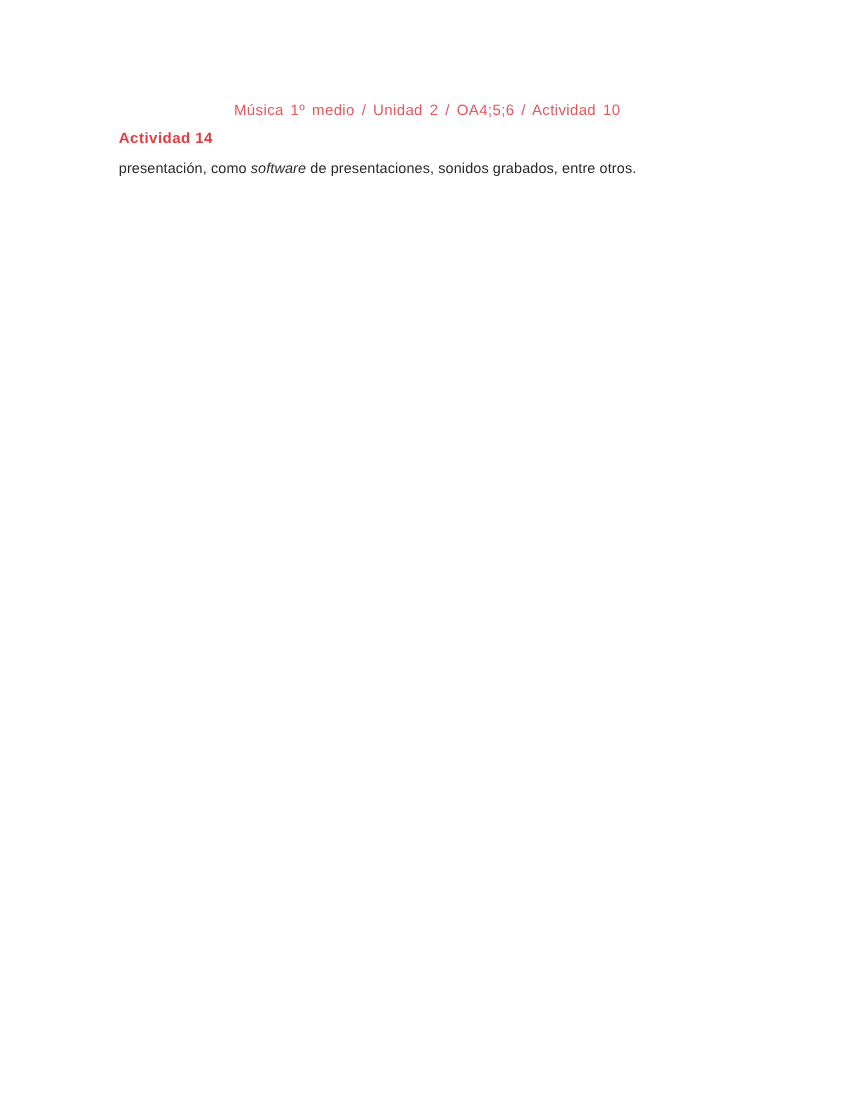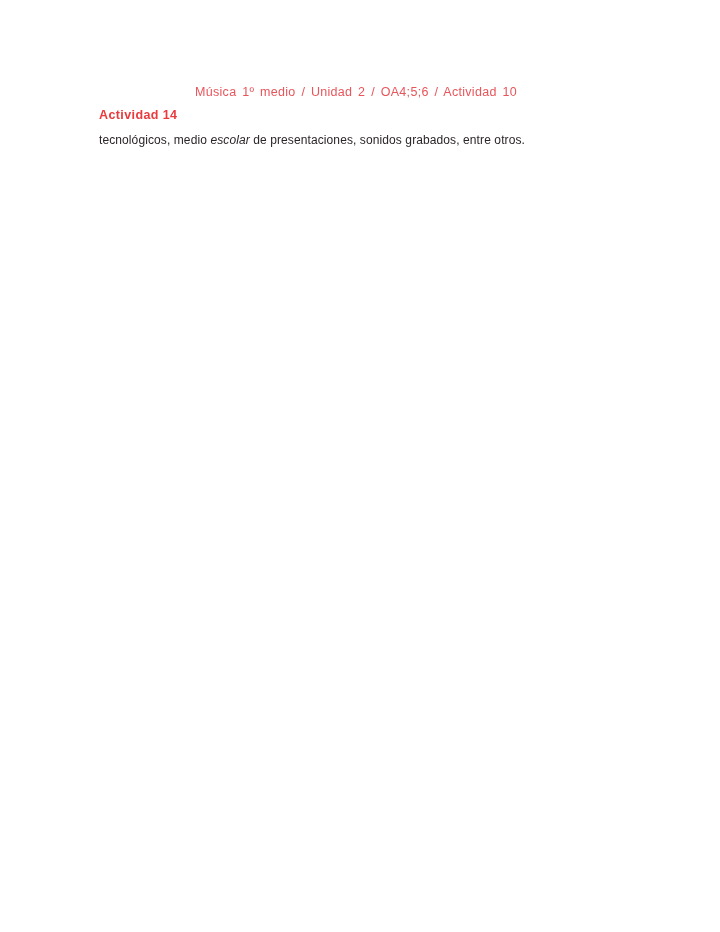--- a/index.html
+++ b/index.html
@@ -69,15 +69,15 @@
 </style>
 </head>
 <body>
 
 <div class="page">
   <div class="breadcrumb">Música 1º medio / Unidad 2 / OA4;5;6 / Actividad 10</div>
 
   <div class="activity-heading">Actividad 14</div>
 
   <div class="paragraph" id="paragraph">
-      <div class="line"><span>tecnológicos, medio </span><span class="italic">escolar</span><span> de presentaciones, sonidos grabados, entre otros.</span></div>
+      <div class="line"><span>presentación, como </span><span class="italic">software</span><span> de presentaciones, sonidos grabados, entre otros.</span></div>
     </div>
 </div>
 
 </body></html>

